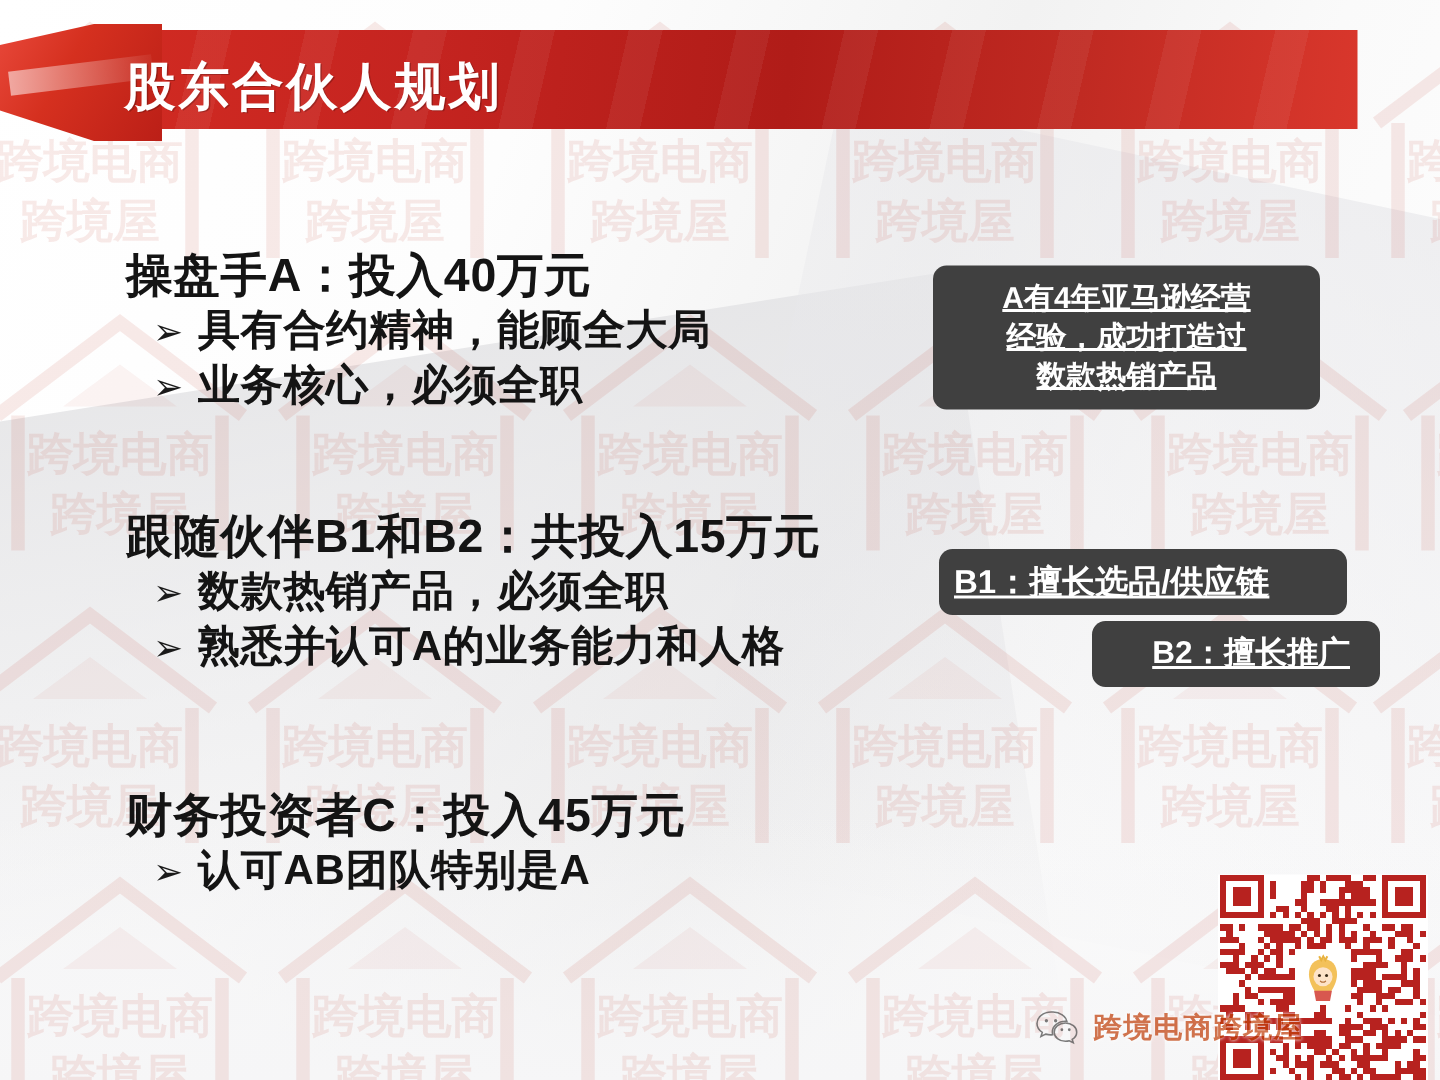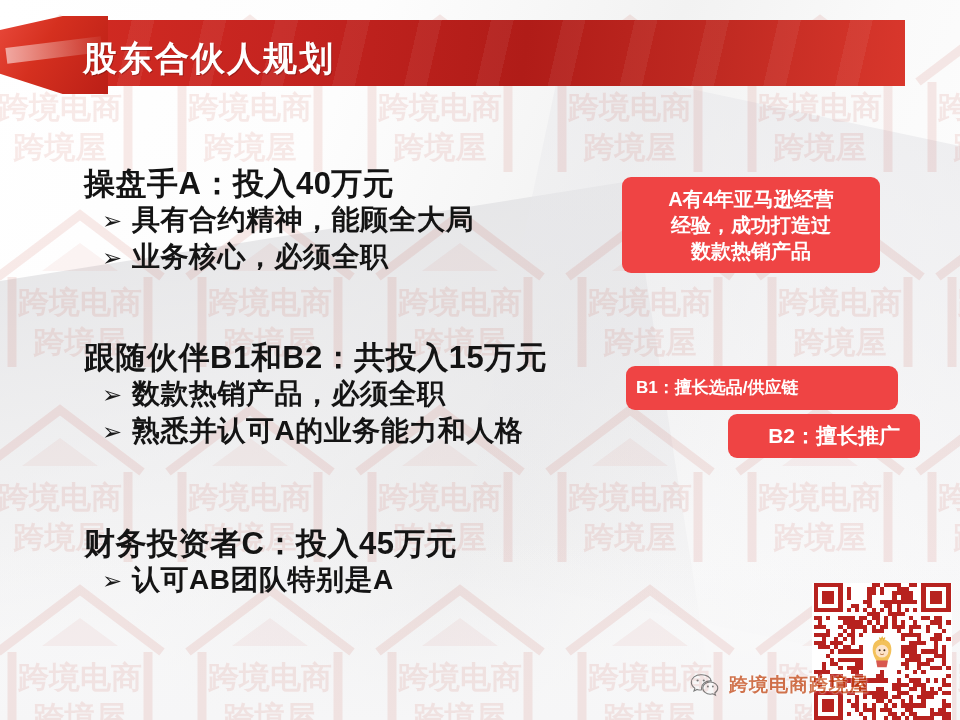--- a/index.html
+++ b/index.html
@@ -162,47 +162,48 @@
     color: #1a1a1a;
   }
 
   #block-a  { top: 166px; }
   #block-b  { top: 340px; }
   #block-c  { top: 526px; }
 
   
   .callout {
     position: absolute;
-    background: #ef4444;
+    background: #404040;
     color: #ffffff;
     font-weight: 700;
     border-radius: 9px;
     box-sizing: border-box;
     display: flex;
     flex-direction: column;
     justify-content: center;
     z-index: 6;
+    text-decoration: underline;
   }
   .callout .cl-line {
     text-align: center;
     white-space: nowrap;
     line-height: 1.30;
   }
 
   #callout-a {
     left: 622px; top: 177px;
     width: 258px; height: 96px;
     padding: 4px 8px;
     font-size: 20px;
   }
   #callout-b1 {
     left: 626px; top: 366px;
     width: 272px; height: 44px;
     padding: 2px 10px;
-    font-size: 17px;
+    font-size: 22px;
   }
   #callout-b1 .cl-line { text-align: left; }
   #callout-b2 {
     left: 728px; top: 414px;
     width: 192px; height: 44px;
     padding: 2px 20px;
     font-size: 21px;
   }
   #callout-b2 .cl-line { text-align: right; }
   #callout-c {

